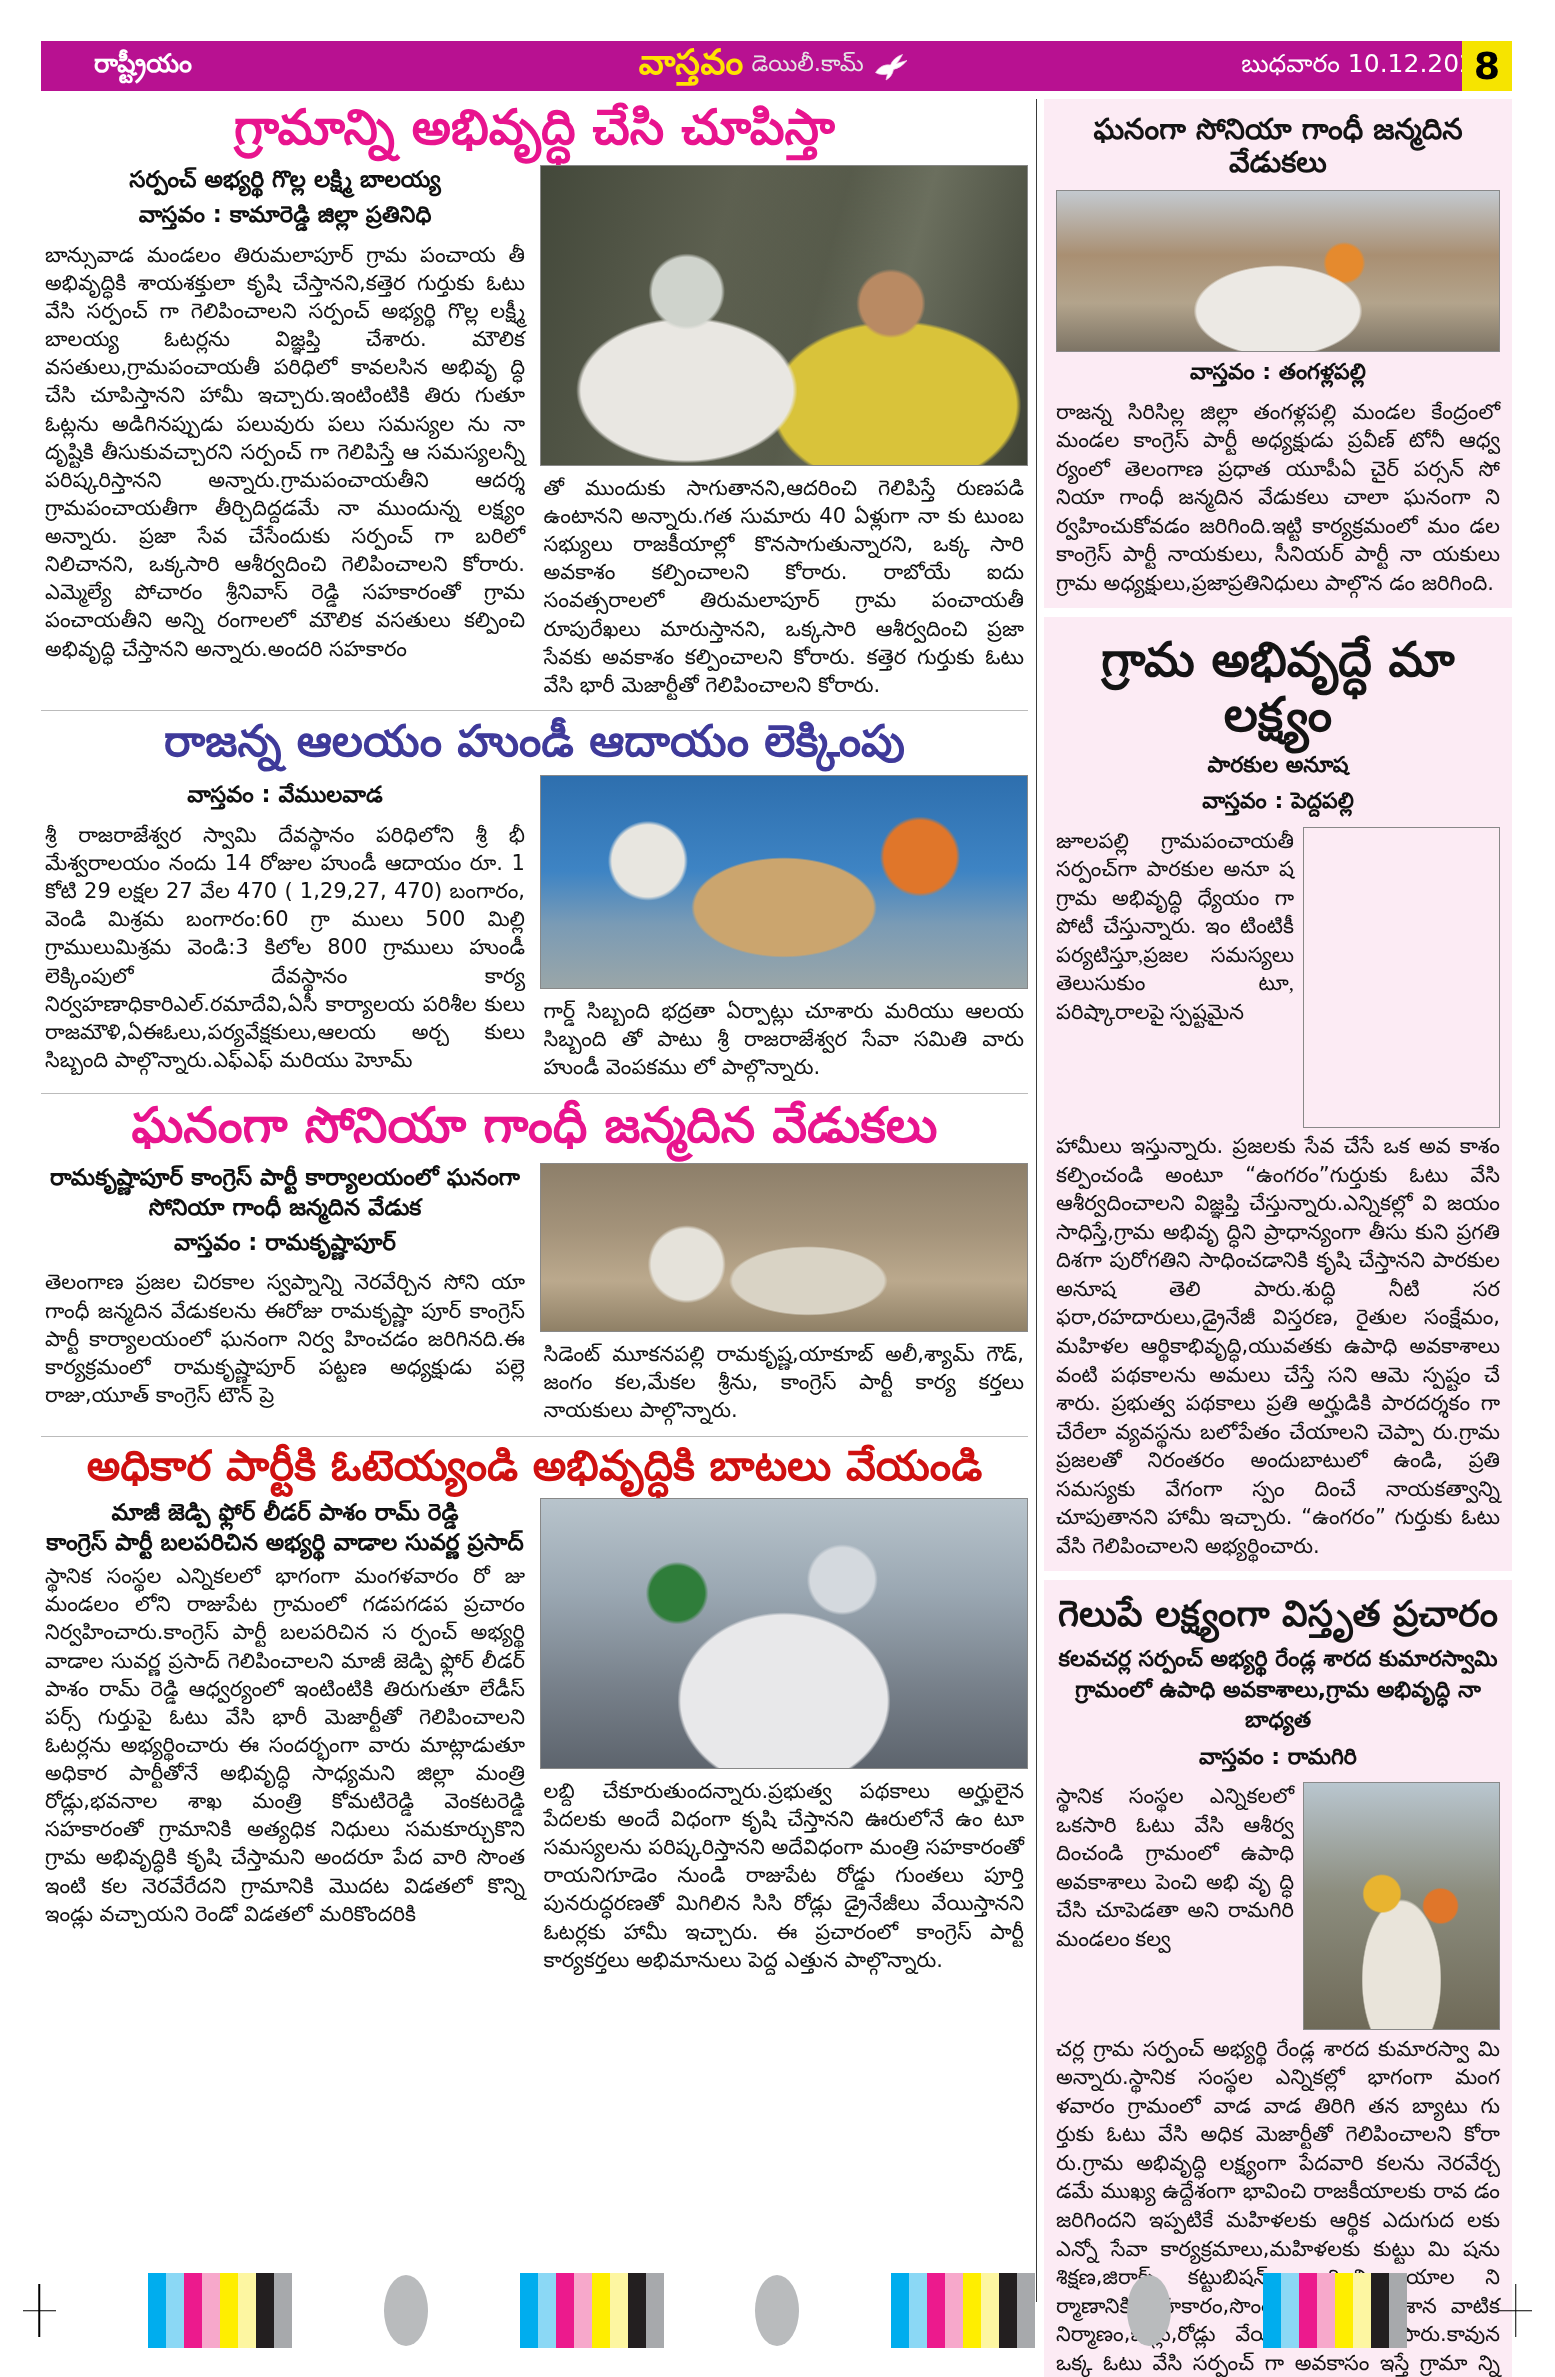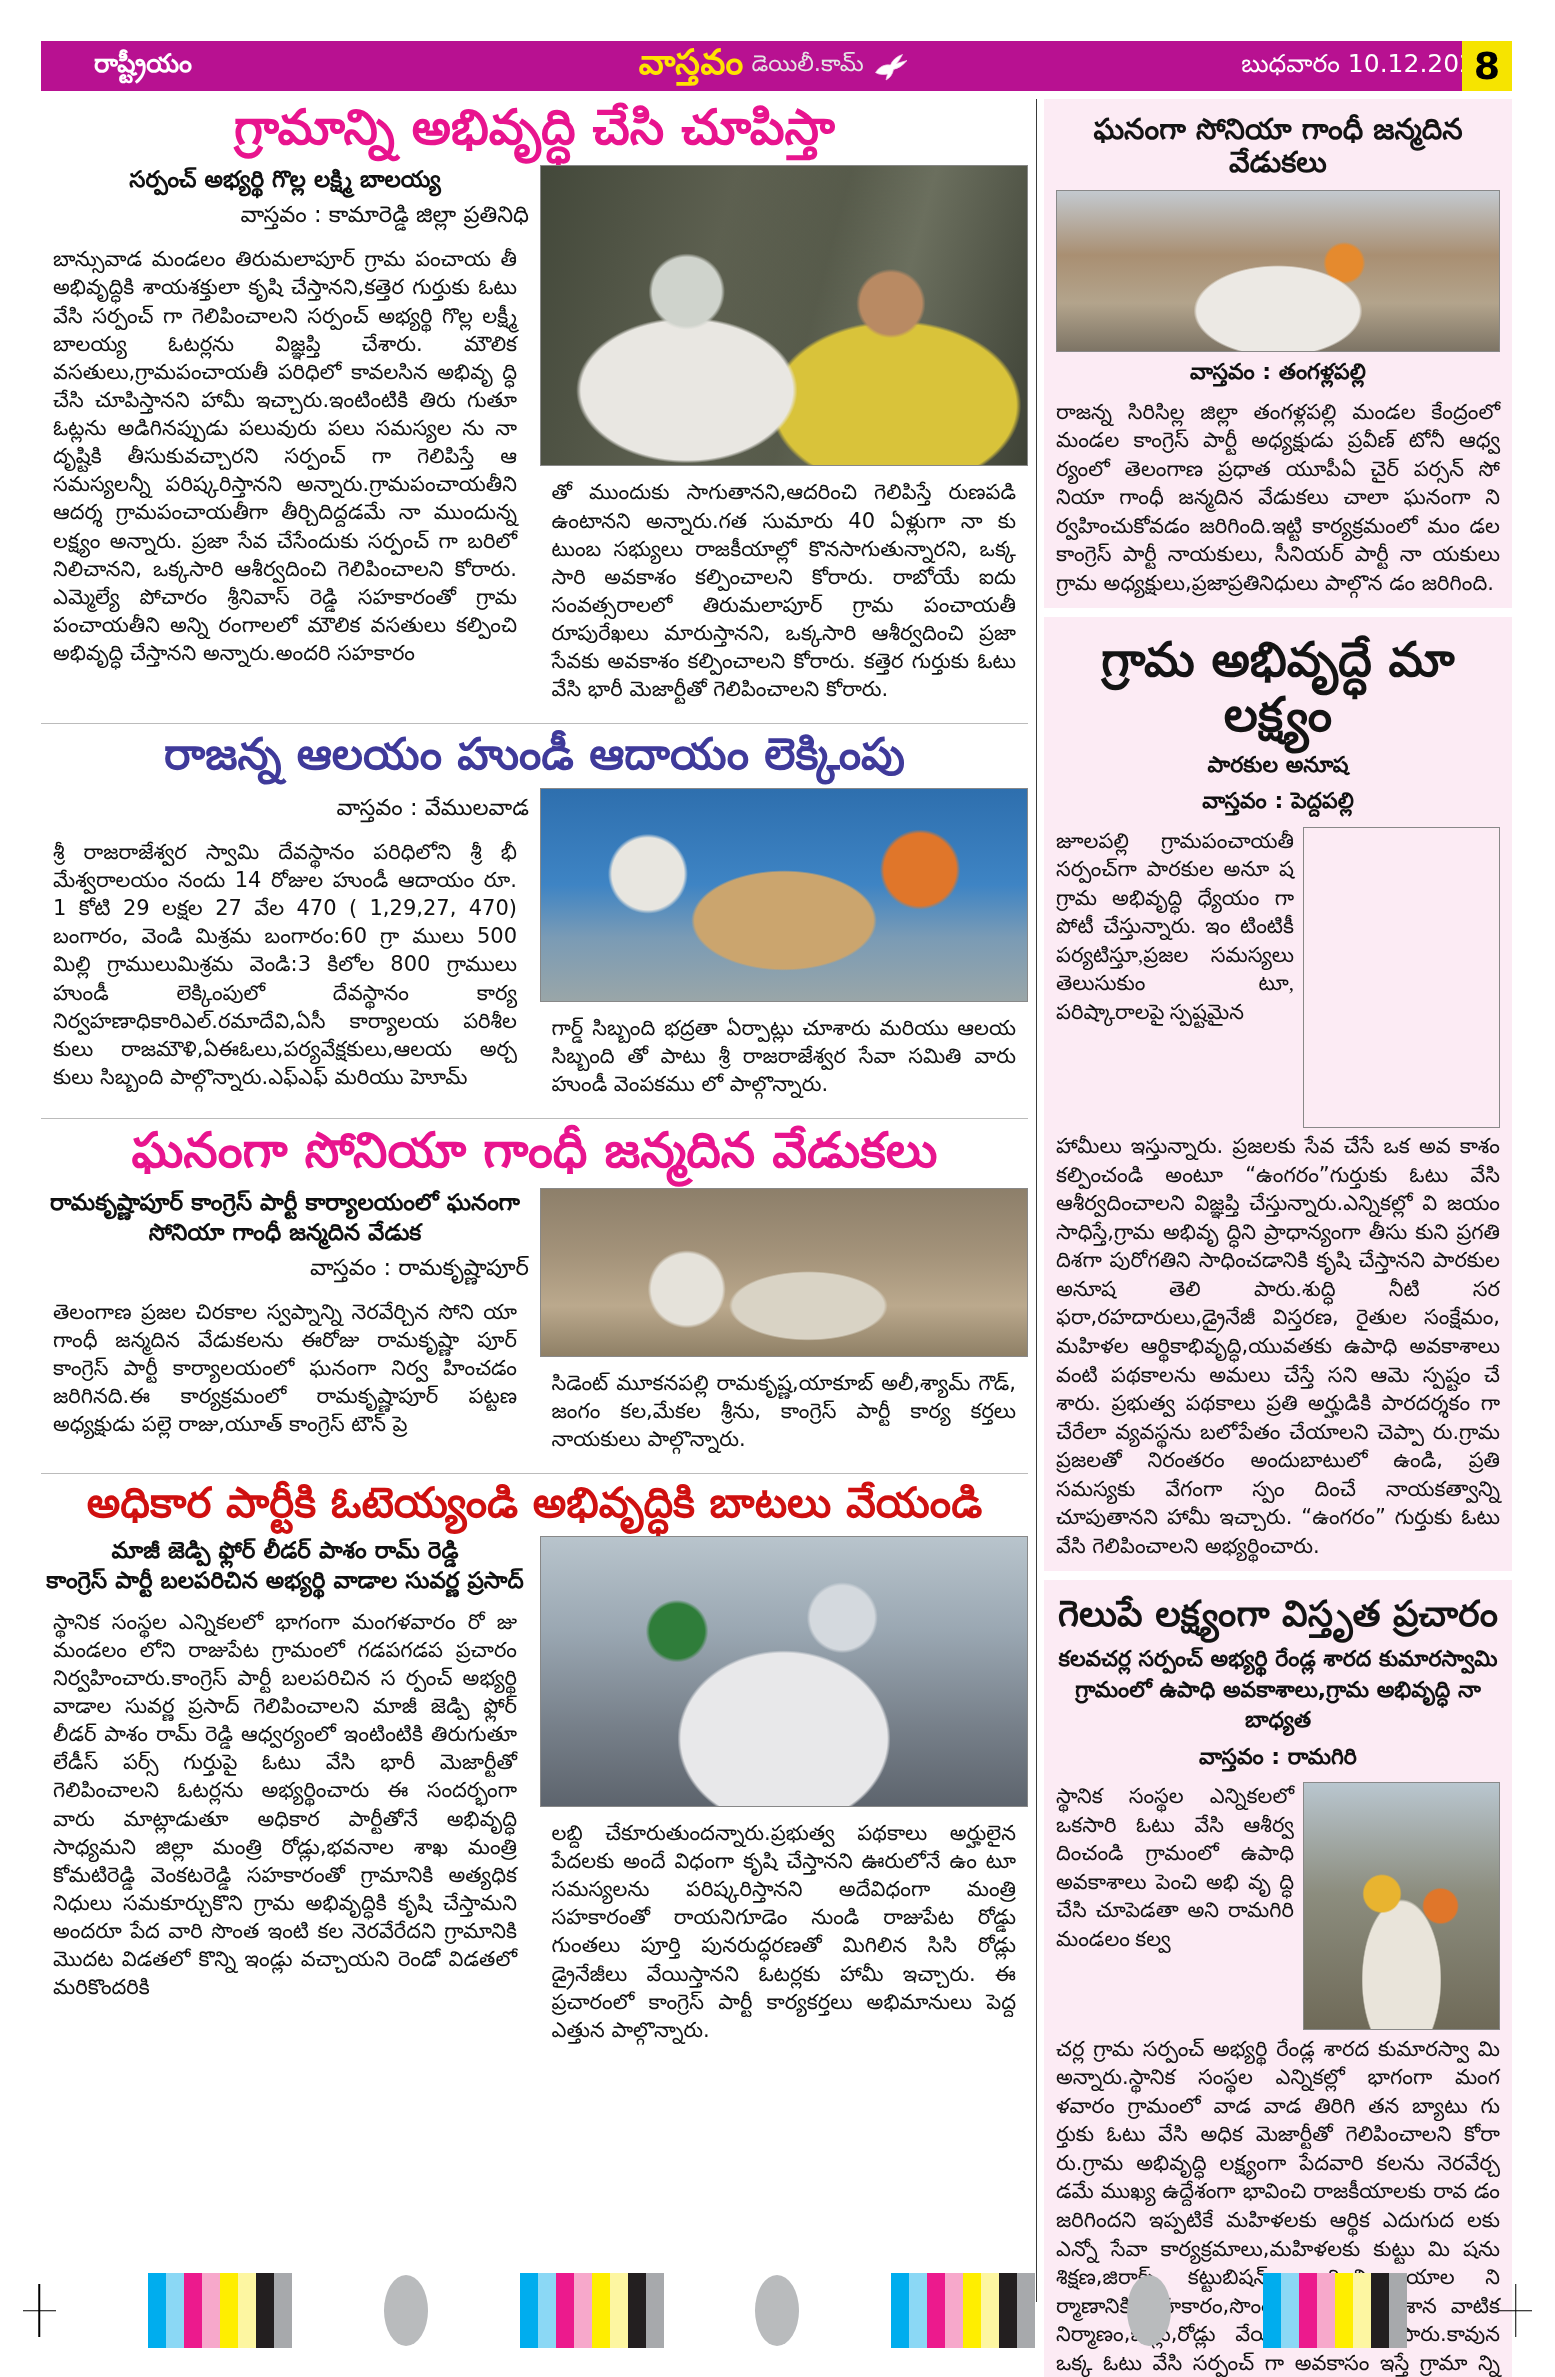--- a/index.html
+++ b/index.html
@@ -27,22 +27,22 @@
   article.left-art{border-bottom:0.8px solid #bbb;padding-bottom:7.5px;margin-bottom:6px;}
   article.left-art:last-child{border-bottom:none;}
   .hl{font-weight:bold;text-align:center;line-height:1.08;margin:3px 0 10.5px 0;}
   .hl.pink{color:#e8148e;font-size:49px;}
   .hl.indigo{color:#3f3a9a;font-size:44px;}
   .hl.red{color:#cf1010;font-size:42px;}
   .cols{display:flex;gap:10.5px;}
   .colA{width:488px;flex:none;}
   .colB{flex:1;min-width:0;}
   .subhead{font-size:23px;font-weight:bold;text-align:center;line-height:1.3;}
-  .byline{font-size:22.6px;font-weight:normal;text-align:right;margin:6px 0 7.5px 0;}
-  .body-text{font-size:21px;line-height:1.34;text-align:justify;margin:12px;}
+  .byline{font-size:22.6px;font-weight:bold;text-align:center;margin:6px 0 7.5px 0;}
+  .body-text{font-size:21px;line-height:1.34;text-align:justify;margin:4px;}
   .photo{width:100%;border:0.8px solid #888;box-sizing:border-box;margin-bottom:7.5px;}
 
   
   .ph-pray{height:301px;background:
      radial-gradient(circle at 30% 42%,#cfd3cc 0 9%,rgba(0,0,0,0) 10%),
      radial-gradient(ellipse at 30% 75%,#e9e7e2 0 22%,rgba(0,0,0,0) 23%),
      radial-gradient(circle at 72% 46%,#b98a63 0 8%,rgba(0,0,0,0) 9%),
      radial-gradient(ellipse at 73% 80%,#d9c33a 0 24%,rgba(0,0,0,0) 25%),
      linear-gradient(105deg,#43483a 0%,#5d6050 35%,#75786608 55%,#6b6f5e 70%,#3e4236 100%),
      linear-gradient(#565a4a,#565a4a);}

